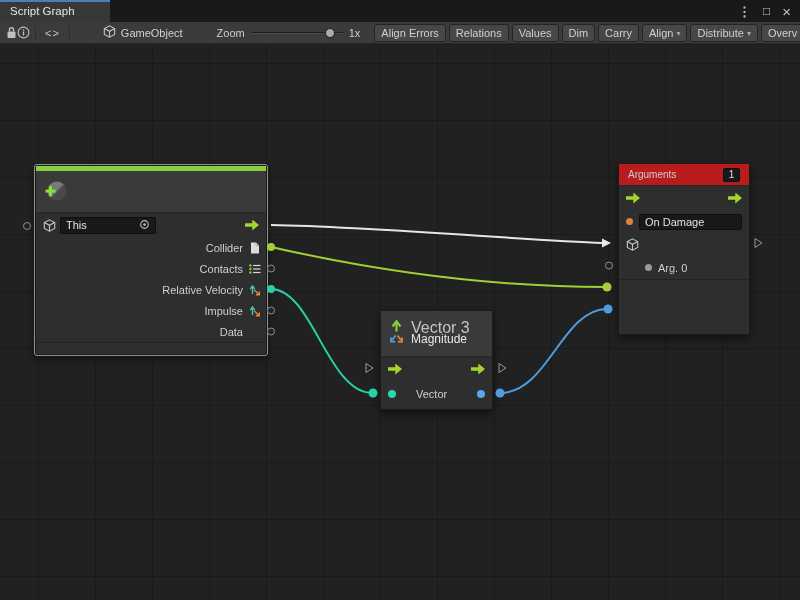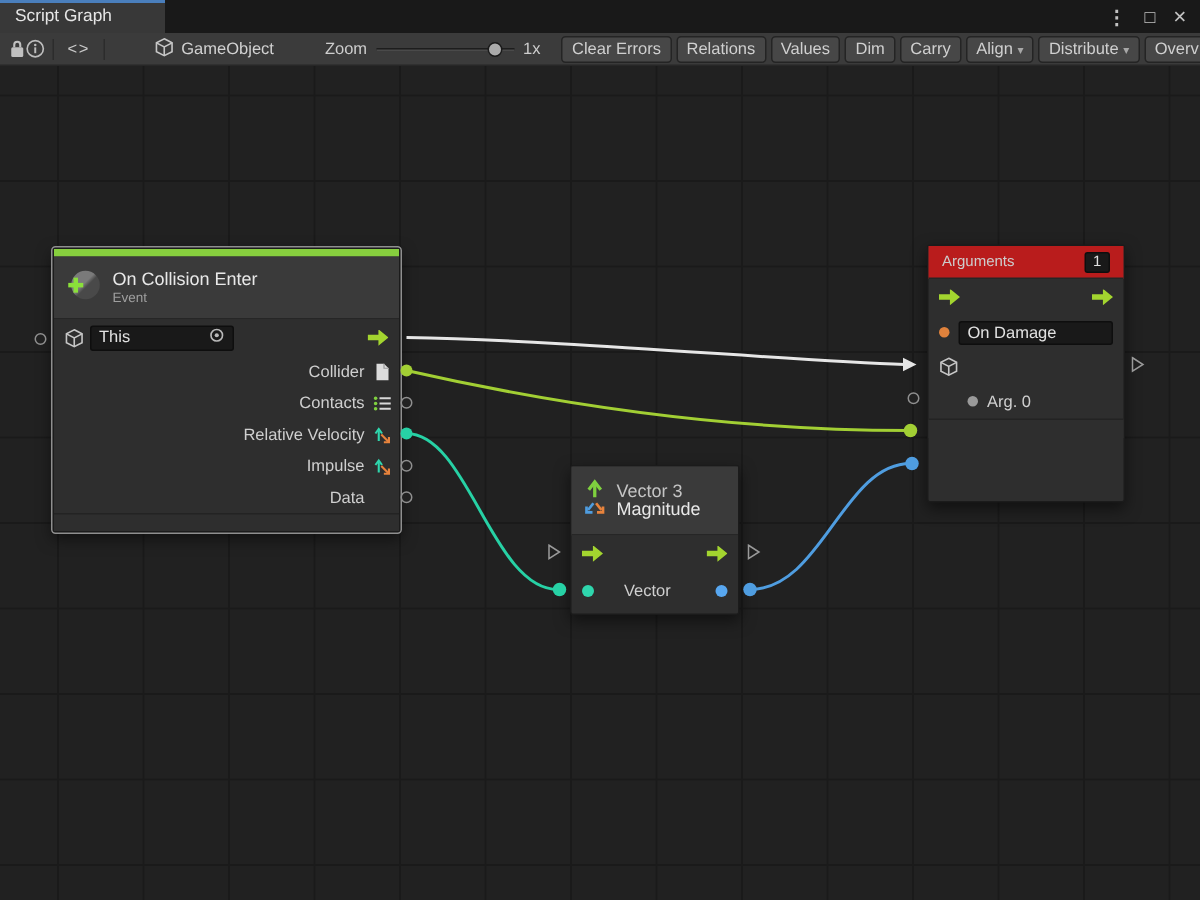--- a/index.html
+++ b/index.html
@@ -149,21 +149,21 @@
   <div class="zoom-group">
     <span>Zoom</span>
     <div class="slider">
       <div class="track"></div>
       <div class="knob"></div>
     </div>
     <span>1x</span>
   </div>
   <div class="btn-row">
     <div class="tbutton">
-        <span>Clear Errors</span>
+        <span>Align Errors</span>
       </div>
     <div class="tbutton">
         <span>Relations</span>
       </div>
     <div class="tbutton">
         <span>Values</span>
       </div>
     <div class="tbutton">
         <span>Dim</span>
       </div>
@@ -223,24 +223,20 @@
               <linearGradient id="g1" x1="0" y1="0" x2="1" y2="1">
                 <stop offset="0.45" stop-color="#7a7a7a"></stop>
                 <stop offset="0.55" stop-color="#494949"></stop>
               </linearGradient>
             </defs>
           <circle cx="13" cy="12" r="9.5" fill="url(#g1)"></circle>
           <rect x="1.5" y="10.6" width="10" height="3" fill="#8ae03a"></rect>
           <rect x="5" y="7.1" width="3" height="10" fill="#8ae03a"></rect>
         </svg>
       </span>
-      <div>
-        <div class="hdr-title">On Collision Enter</div>
-        <div class="hdr-sub">Event</div>
-      </div>
     </div>
     <div class="row this-row">
       <span class="picon">
         <svg width="13" height="13" viewBox="0 0 12 12">
             <path d="M6 0.8 L10.8 3.3 V8.7 L6 11.2 L1.2 8.7 V3.3 Z" fill="none" stroke="#c6c6c6" stroke-width="1"></path>
             <path d="M1.2 3.3 L6 5.8 L10.8 3.3 M6 5.8 V11.2" fill="none" stroke="#c6c6c6" stroke-width="1"></path>
           </svg>
       </span>
       <div class="field" style="margin-left:4px;">
         <span>This</span>
@@ -314,21 +310,21 @@
         <svg width="15" height="27" viewBox="0 0 15 27">
           <path d="M7.5 12.5 V4" stroke="#7fd13f" stroke-width="2.2" fill="none"></path>
           <path d="M3.5 7.5 L7.5 2.3 L11.5 7.5" fill="none" stroke="#7fd13f" stroke-width="2.2"></path>
           <path d="M6.6 16.5 L3 21" stroke="#4f9de0" stroke-width="1.8" fill="none"></path>
           <path d="M2 18.6 L2 22.6 L6 22.6" fill="none" stroke="#4f9de0" stroke-width="1.8"></path>
           <path d="M8.4 16.5 L12 21" stroke="#e8833c" stroke-width="1.8" fill="none"></path>
           <path d="M13 18.6 L13 22.6 L9 22.6" fill="none" stroke="#e8833c" stroke-width="1.8"></path>
         </svg>
       </span>
       <div>
-        <div class="hdr-sub" style="font-size:12px;color:#c4c4c4;">Vector 3</div>
+        <div class="hdr-sub" style="font-size:16px;color:#c4c4c4;">Vector 3</div>
         <div class="hdr-title">Magnitude</div>
       </div>
     </div>
     <div class="row flow-row">
       <span class="flow-arrow"></span>
       <span class="flow-arrow"></span>
     </div>
     <div class="row vec-row">
       <span class="dot teal"></span>
       <span class="plabel">Vector</span>

